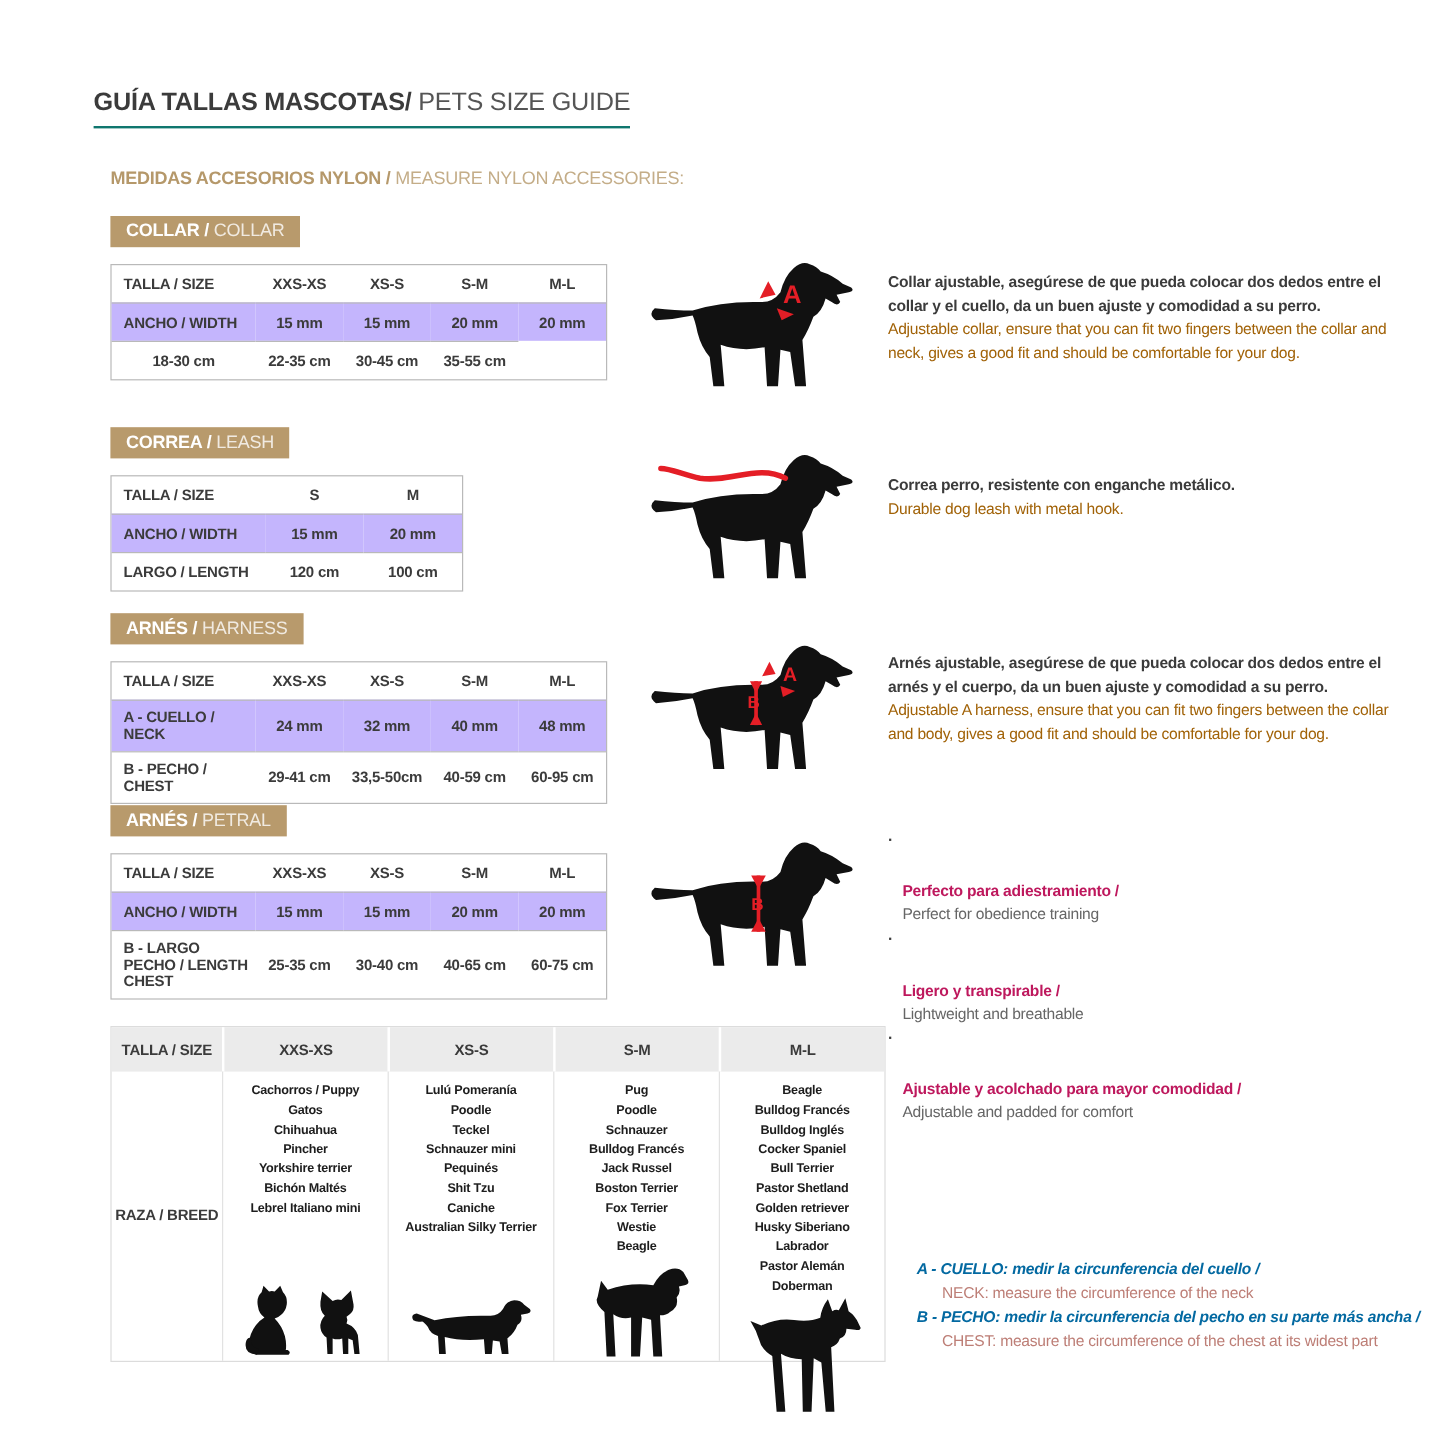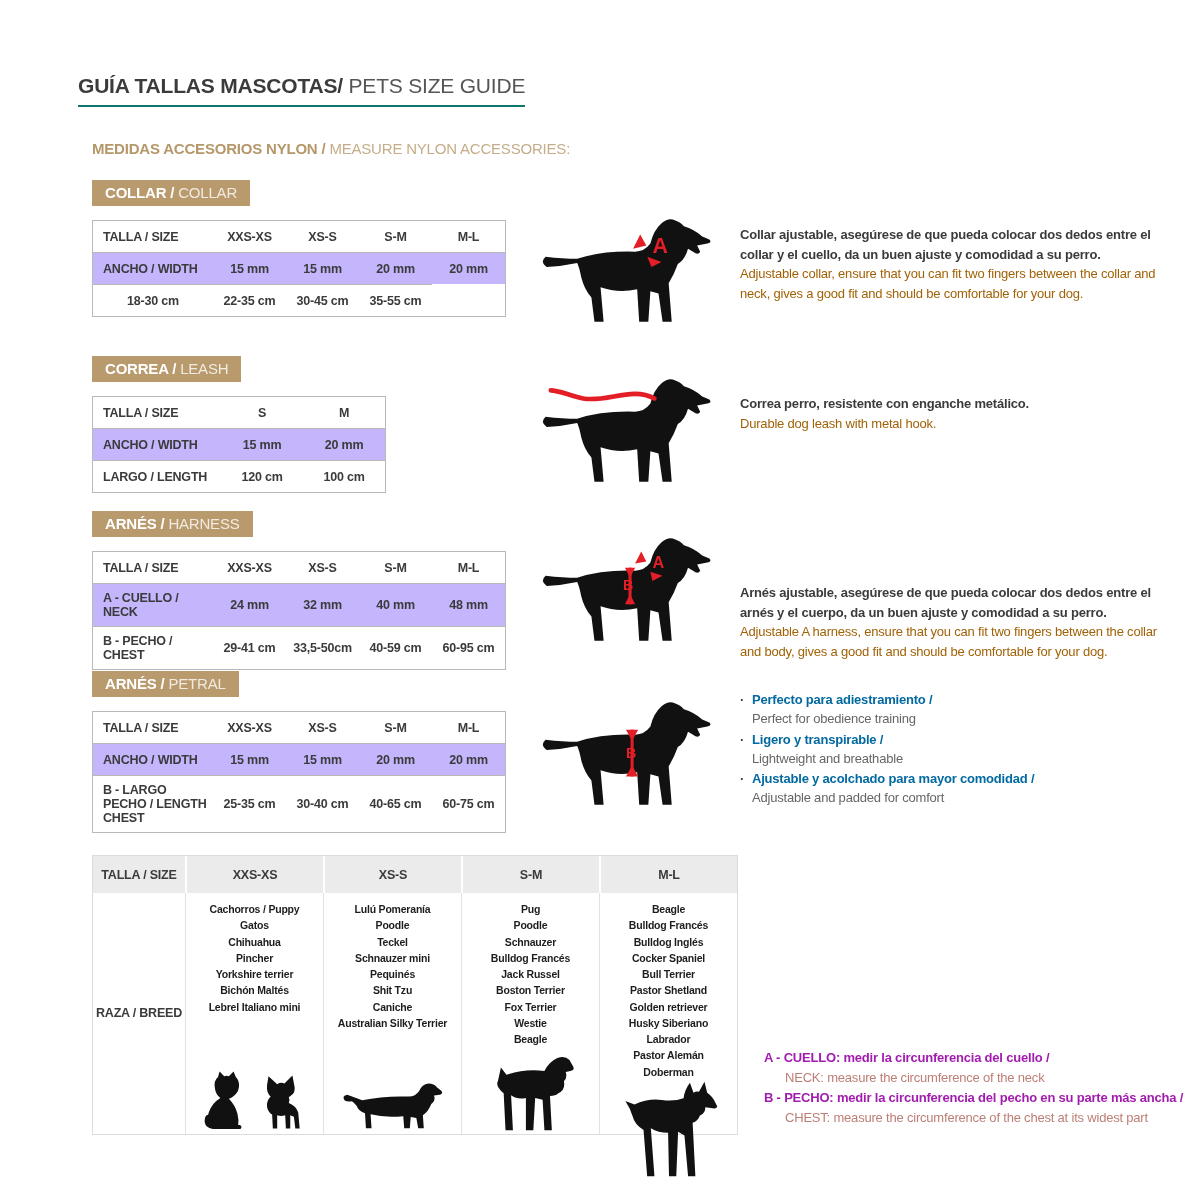--- a/index.html
+++ b/index.html
@@ -27,37 +27,37 @@
   .cell.label-cell{justify-content:flex-start;text-align:left;padding-left:10px;padding-right:6px;}
   .cell.shade{background:#c4b5fd;}
   .sec-dog{position:absolute;left:443px;}
   .sec-desc{position:absolute;left:648px;width:432px;font-size:13px;line-height:1.5;}
   .desc-es{font-weight:700;color:#3b3b3b;}
   .desc-en{font-weight:400;color:#a16207;}
   
   .bullets{position:absolute;left:648px;width:432px;font-size:13px;line-height:1.45;}
   .bullet-item{display:flex;margin-bottom:2px;}
   .b-dot{width:12px;font-weight:700;color:#3b3b3b;}
-  .b-es{font-weight:700;color:#0369a1;}
+  .b-es{font-weight:700;color:#be185d;margin-top:43px;}
   .b-en{font-weight:400;color:#666666;}
   
   .breed-table{position:absolute;left:92px;top:855px;width:644px;
     display:grid;grid-template-columns:92px repeat(4,138px);grid-template-rows:37px 241px;
     border:1px solid #dcdcdc;}
   .bth{background:#ebebeb;display:flex;align-items:center;justify-content:center;
     font-size:12.5px;font-weight:700;border-left:2px solid #ffffff;}
   .bth:first-child{border-left:none;}
   .btd{display:flex;flex-direction:column;align-items:center;border-left:1px solid #e2e2e2;padding-top:8px;}
   .btd:nth-child(6){border-left:none;justify-content:center;padding-top:0;}
   .raza-label{font-size:12.5px;font-weight:700;text-align:center;line-height:1.5;}
   .breed-line{font-size:10.5px;font-weight:700;line-height:1.55;text-align:center;color:#1d1d1d;}
   .animals{margin-top:auto;display:flex;align-items:flex-end;justify-content:center;gap:8px;padding-bottom:2px;}
   
   .notes{position:absolute;left:764px;top:1048px;width:430px;font-size:13px;line-height:1.55;}
-  .note-es{font-weight:700;color:#a21caf;}
+  .note-es{font-weight:700;color:#0369a1;font-style:italic;}
   .note-en{font-weight:400;color:#bd7e76;padding-left:21px;}
   svg{display:block;}
 </style>
 </head>
 <body>
 
 <div class="sheet">
 
   <svg width="0" height="0" aria-hidden="true">
     <defs>
@@ -154,21 +154,21 @@
           <polygon points="101,24 95,36 106,34"></polygon>
           <polygon points="110,44 122,48 112,53"></polygon>
           <text x="112" y="40" font-size="16" font-weight="bold" font-family="Liberation Sans, sans-serif">A</text>
           <rect x="88.5" y="40" width="3" height="36"></rect>
           <polygon points="85,40 95,40 90,50"></polygon>
           <polygon points="85,76 95,76 90,66"></polygon>
           <text x="83" y="62" font-size="14" font-weight="bold" font-family="Liberation Sans, sans-serif">B</text>
         </g>
       </svg>
     </div>
-    <div class="sec-desc" style="top:32px;margin-top:40px;">
+    <div class="sec-desc" style="top:32px;">
       <div class="desc-es">Arnés ajustable, asegúrese de que pueda colocar dos dedos entre el arnés y el cuerpo, da un buen ajuste y comodidad a su perro.</div>
       <div class="desc-en">Adjustable A harness, ensure that you can fit two fingers between the collar and body, gives a good fit and should be comfortable for your dog.</div>
     </div>
   </div>
 
   <div class="section" style="top:671px;">
     <div class="badge"><span>ARNÉS /</span><span class="badge-en"> PETRAL</span></div>
     <div class="size-table t4">
         <div class="cell label-cell">TALLA / SIZE</div>
         <div class="cell">XXS-XS</div>

